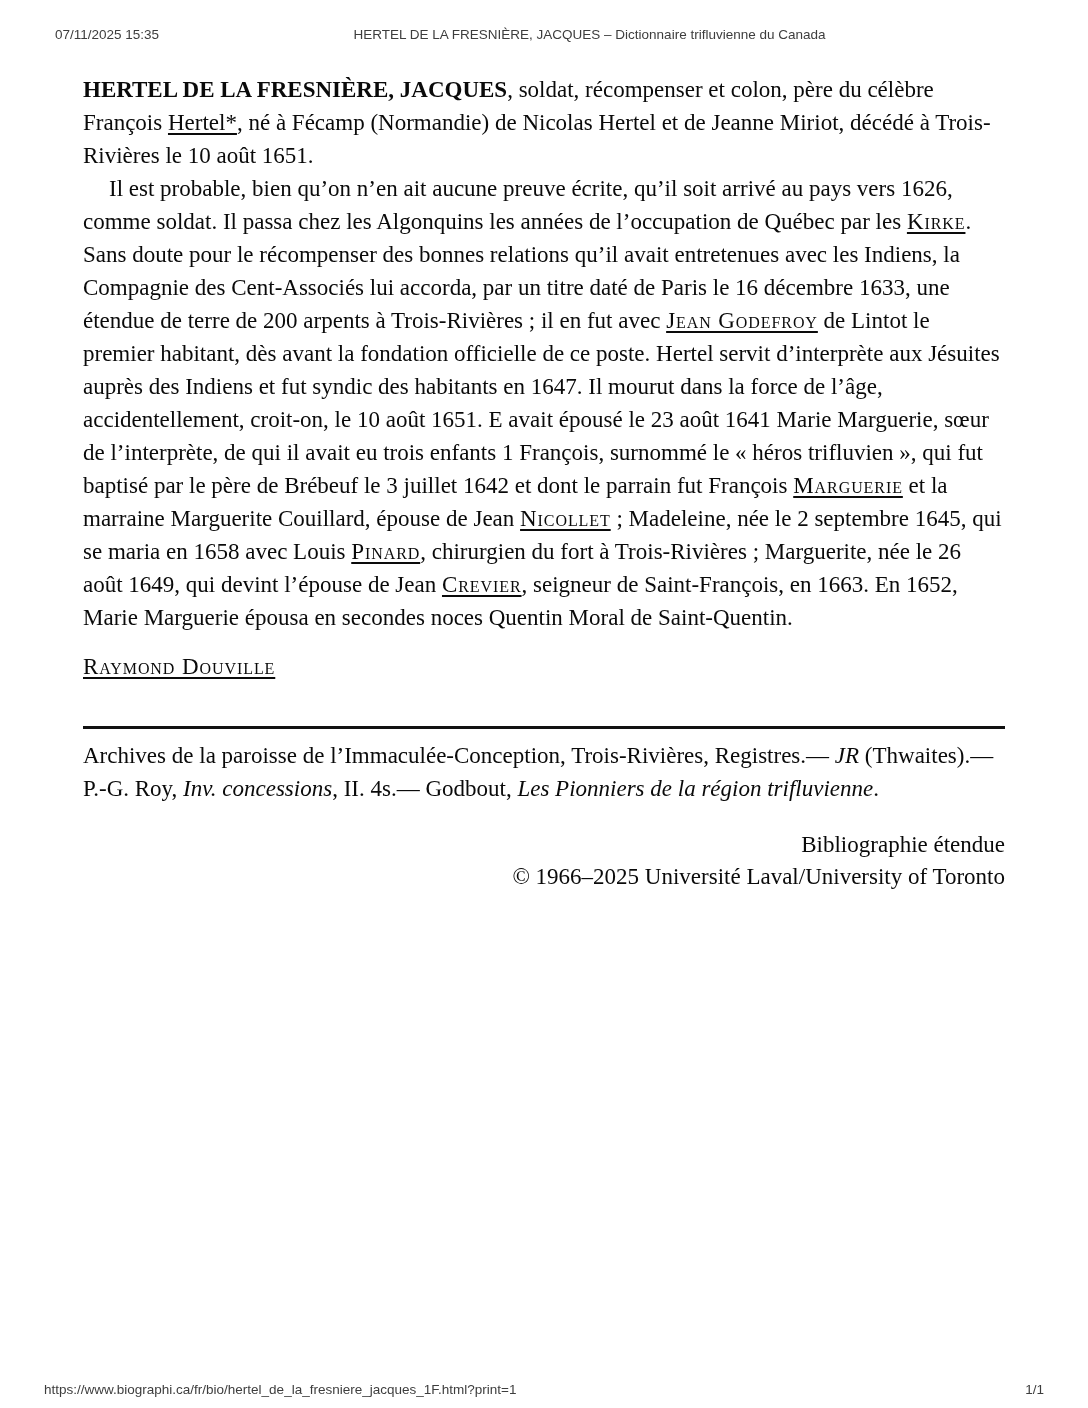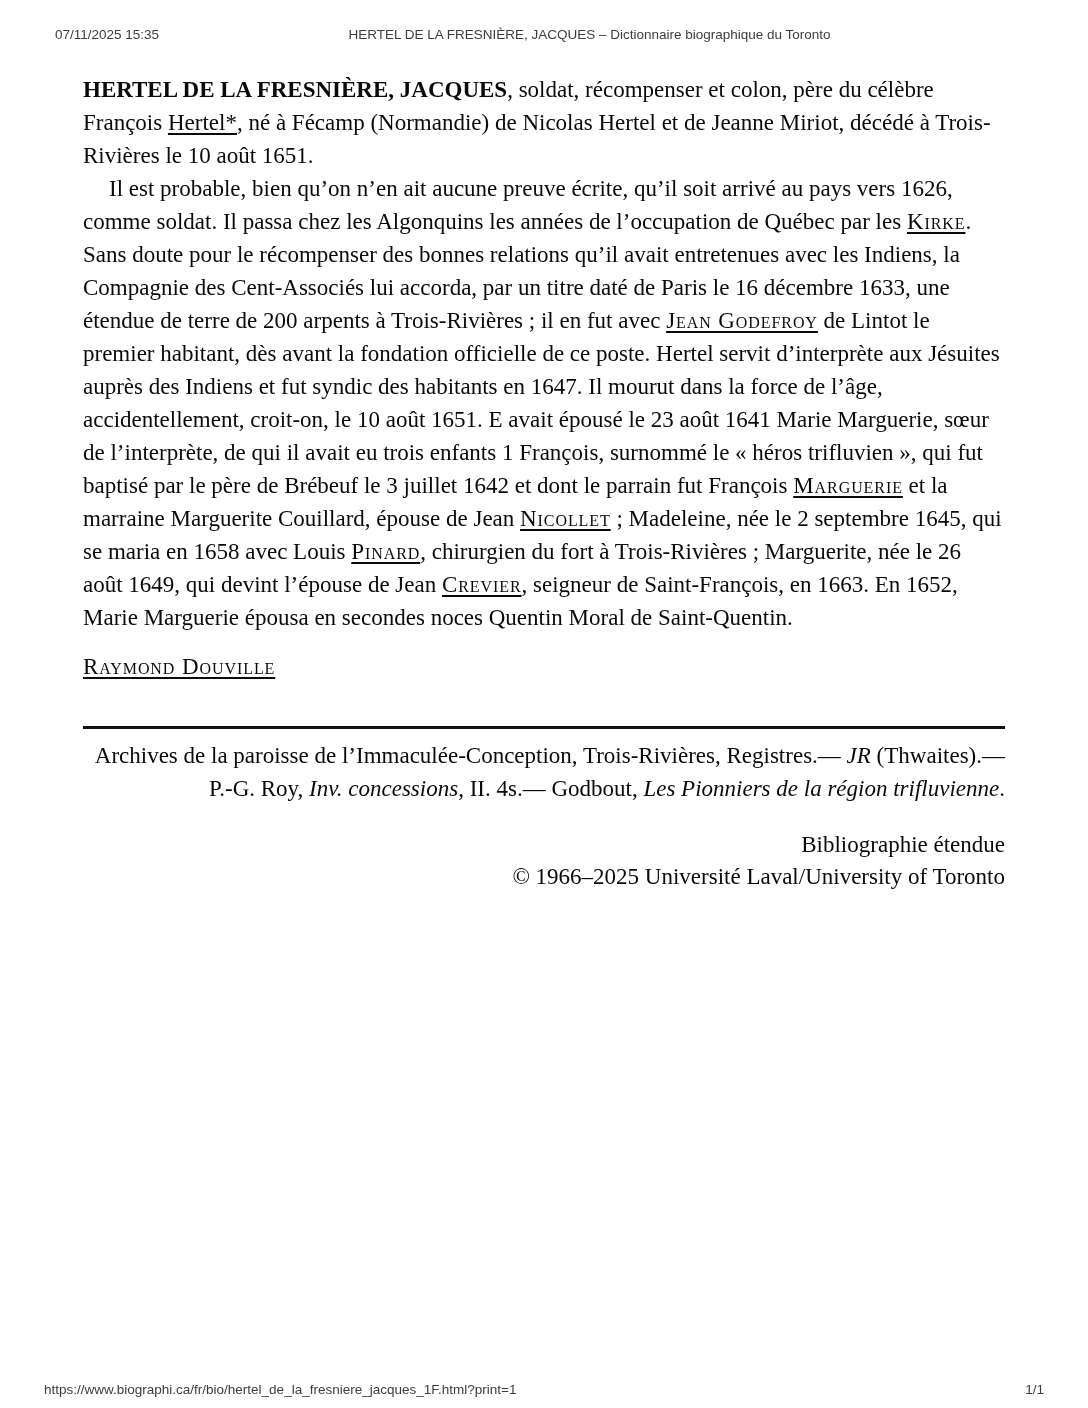--- a/index.html
+++ b/index.html
@@ -48,21 +48,21 @@
   .signature {
     margin: 16px 0 0;
     text-align: left;
   }
   .divider {
     margin-top: 43px;
     border: 0;
     border-top: 3px solid #111;
     height: 0;
   }
-  .bibliography { margin: 10px 0 0; text-align: right; }
+  .bibliography { margin: 10px 0 0; }
   .right-block {
     margin-top: 24px;
     text-align: right;
     line-height: 32px;
   }
   .seg-plain { }
   .seg-bold { font-weight: bold; }
   .seg-italic { font-style: italic; }
   .seg-link {
     font-variant: small-caps;
@@ -91,21 +91,21 @@
     margin-top: 19px;
   }
 </style>
 </head>
 <body>
 
 <div class="page">
 
   <div class="print-header">
     <span class="print-date">07/11/2025 15:35</span>
-    <span class="print-title">HERTEL DE LA FRESNIÈRE, JACQUES – Dictionnaire biographique du Toronto</span>
+    <span class="print-title">HERTEL DE LA FRESNIÈRE, JACQUES – Dictionnaire trifluvienne du Canada</span>
   </div>
 
   <div class="content">
     <p class="para lead"><span class="seg-bold">HERTEL DE LA FRESNIÈRE, JACQUES</span><span class="seg-plain">, soldat, récompenser et colon, père du célèbre François </span><span class="seg-linkplain">Hertel*</span><span class="seg-plain">, né à Fécamp (Normandie) de Nicolas Hertel et de Jeanne Miriot, décédé à Trois-Rivières le 10 août 1651.</span></p>
     <p class="para indent"><span class="seg-plain">Il est probable, bien qu’on n’en ait aucune preuve écrite, qu’il soit arrivé au pays vers 1626, comme soldat. Il passa chez les Algonquins les années de l’occupation de Québec par les </span><span class="seg-link">Kirke</span><span class="seg-plain">. Sans doute pour le récompenser des bonnes relations qu’il avait entretenues avec les Indiens, la Compagnie des Cent-Associés lui accorda, par un titre daté de Paris le 16 décembre 1633, une étendue de terre de 200 arpents à Trois-Rivières ; il en fut avec </span><span class="seg-link">Jean Godefroy</span><span class="seg-plain"> de Lintot le premier habitant, dès avant la fondation officielle de ce poste. Hertel servit d’interprète aux Jésuites auprès des Indiens et fut syndic des habitants en 1647. Il mourut dans la force de l’âge, accidentellement, croit-on, le 10 août 1651. E avait épousé le 23 août 1641 Marie Marguerie, sœur de l’interprète, de qui il avait eu trois enfants 1 François, surnommé le « héros trifluvien », qui fut baptisé par le père de Brébeuf le 3 juillet 1642 et dont le parrain fut François </span><span class="seg-link">Marguerie</span><span class="seg-plain"> et la marraine Marguerite Couillard, épouse de Jean </span><span class="seg-link">Nicollet</span><span class="seg-plain"> ; Madeleine, née le 2 septembre 1645, qui se maria en 1658 avec Louis </span><span class="seg-link">Pinard</span><span class="seg-plain">, chirurgien du fort à Trois-Rivières ; Marguerite, née le 26 août 1649, qui devint l’épouse de Jean </span><span class="seg-link">Crevier</span><span class="seg-plain">, seigneur de Saint-François, en 1663. En 1652, Marie Marguerie épousa en secondes noces Quentin Moral de Saint-Quentin.</span></p>
     <p class="signature"><span class="seg-link">Raymond Douville</span></p>
     <div class="divider"></div>
     <p class="bibliography"><span class="seg-plain">Archives de la paroisse de l’Immaculée-Conception, Trois-Rivières, Registres.— </span><span class="seg-italic">JR</span><span class="seg-plain"> (Thwaites).— P.-G. Roy, </span><span class="seg-italic">Inv. concessions</span><span class="seg-plain">, II. 4s.— Godbout, </span><span class="seg-italic">Les Pionniers de la région trifluvienne</span><span class="seg-plain">.</span></p>
     <div class="right-block">
       <div>Bibliographie étendue</div>

